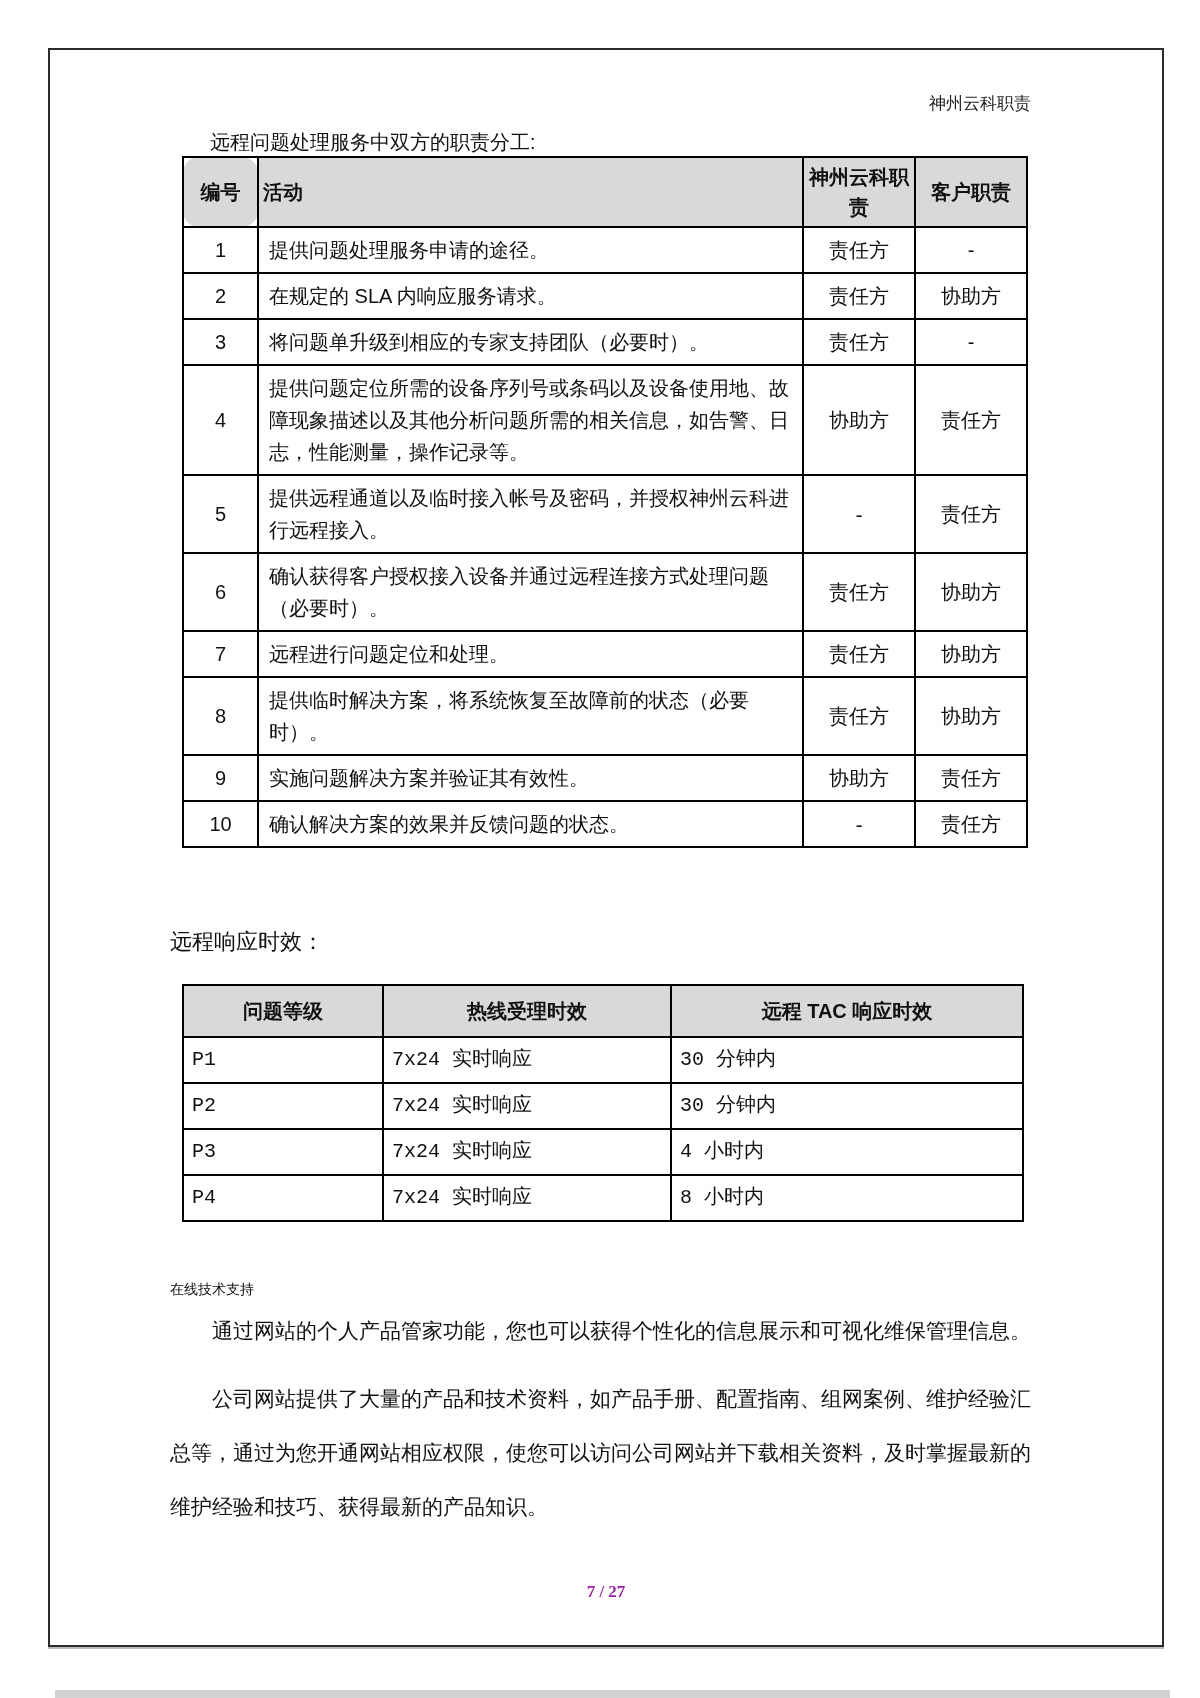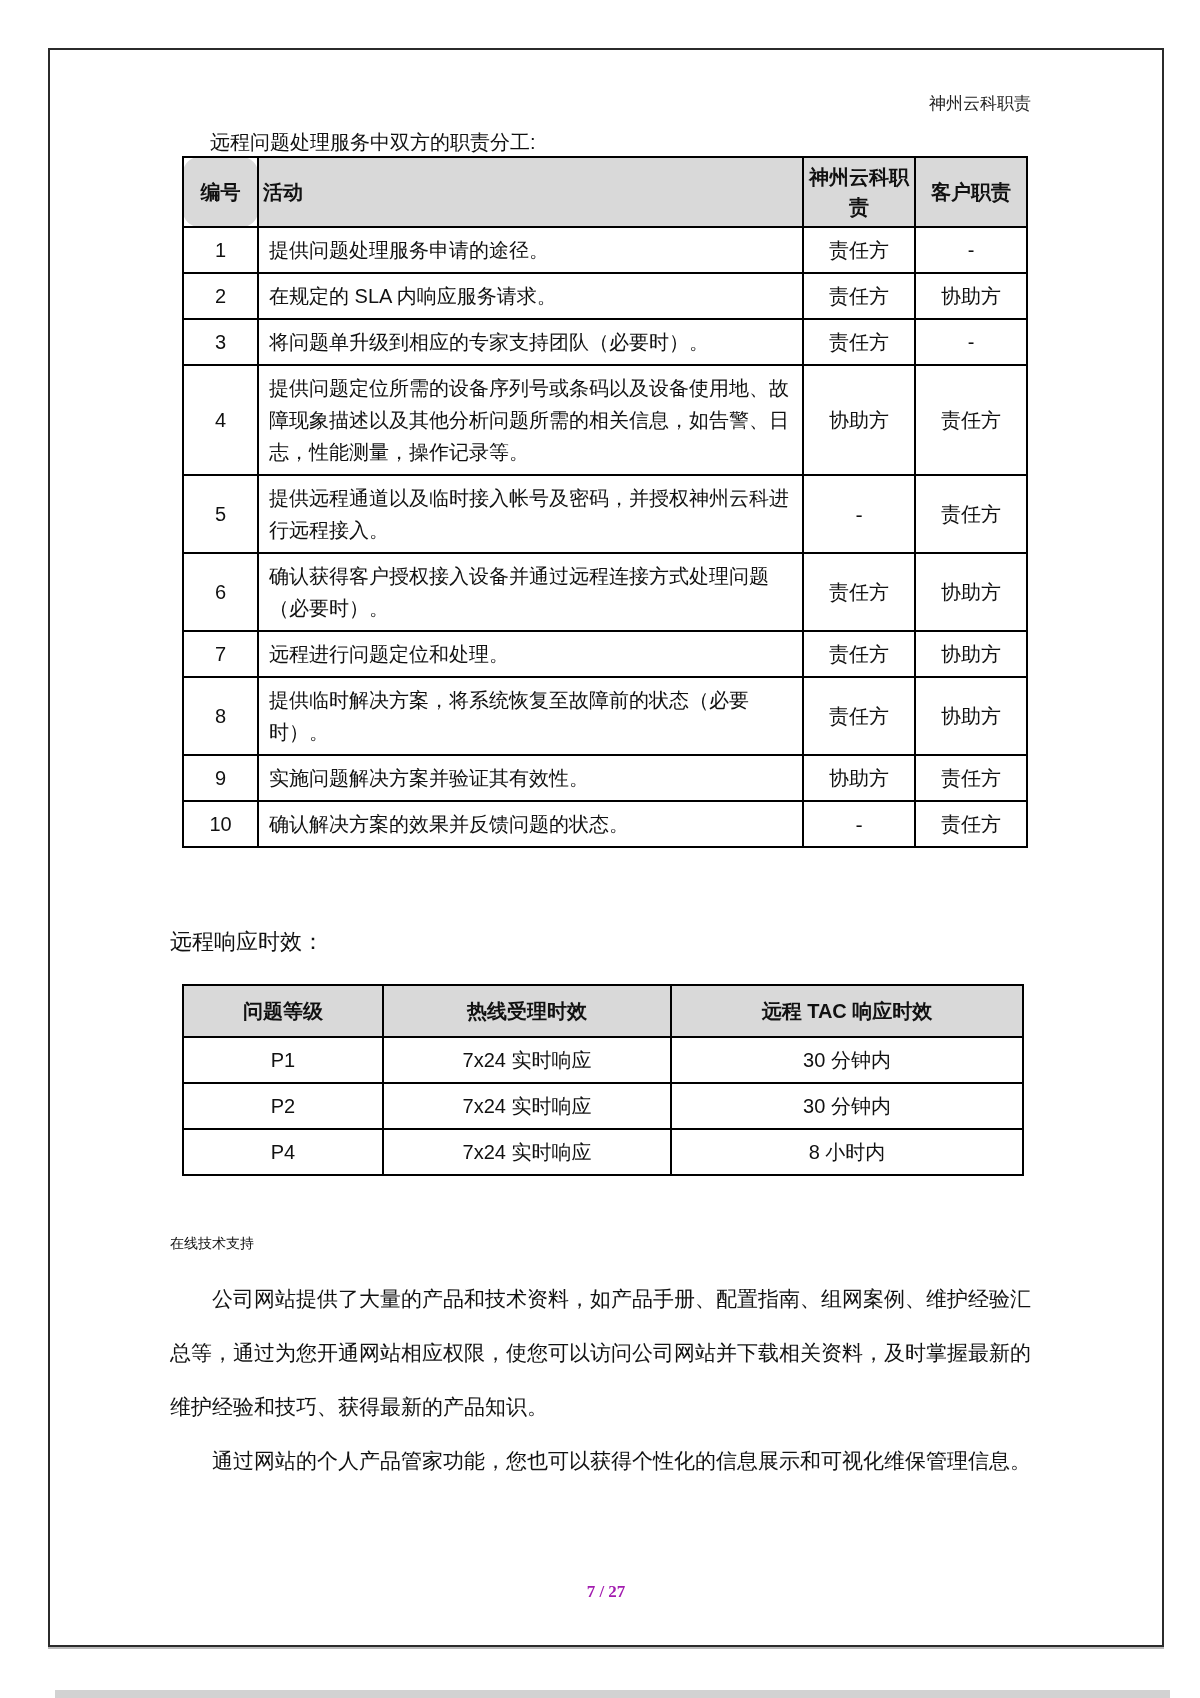--- a/index.html
+++ b/index.html
@@ -83,23 +83,24 @@
   .t1 .c-ven  { width: 112px; text-align: center; font-family: Liberation Serif, serif; }
   .t1 .c-cus  { width: 112px; text-align: center; }
   .section-heading {
     margin-top: 78px;
     font-size: 22px;
     line-height: 32px;
   }
   .t2 { margin-top: 26px; }
   .t2 thead th { padding: 10px 4px; line-height: 30px; }
   .t2 td {
-    padding: 7px 17px;
-    line-height: 30px;
-    text-align: center;
+    padding: 7px 8px;
+    line-height: 30px;
+    text-align: left;
+    font-family: Liberation Mono, monospace;
   }
   .t2 .c-level { width: 200px; }
   .t2 .c-hot   { width: 288px; }
   .t2 .c-tac   { width: 352px; }
   .sub-heading {
     margin-top: 52px;
     font-size: 14px;
     line-height: 30px;
   }
   .body-para {
@@ -221,29 +222,34 @@
           <td class="c-level">P1</td>
           <td class="c-hot">7x24 实时响应</td>
           <td class="c-tac">30 分钟内</td>
         </tr>
         <tr>
           <td class="c-level">P2</td>
           <td class="c-hot">7x24 实时响应</td>
           <td class="c-tac">30 分钟内</td>
         </tr>
         <tr>
+          <td class="c-level">P3</td>
+          <td class="c-hot">7x24 实时响应</td>
+          <td class="c-tac">4 小时内</td>
+        </tr>
+        <tr>
           <td class="c-level">P4</td>
           <td class="c-hot">7x24 实时响应</td>
           <td class="c-tac">8 小时内</td>
         </tr>
       </tbody>
     </table>
 
     <div class="sub-heading">在线技术支持</div>
 
+    <p class="body-para second">通过网站的个人产品管家功能，您也可以获得个性化的信息展示和可视化维保管理信息。</p>
     <p class="body-para">公司网站提供了大量的产品和技术资料，如产品手册、配置指南、组网案例、维护经验汇总等，通过为您开通网站相应权限，使您可以访问公司网站并下载相关资料，及时掌握最新的维护经验和技巧、获得最新的产品知识。</p>
-    <p class="body-para second">通过网站的个人产品管家功能，您也可以获得个性化的信息展示和可视化维保管理信息。</p>
 
   </div>
 </div>
 
 <div class="page-footer">7 / 27</div>
 <div class="bottom-strip"></div>
 
 </body></html>

